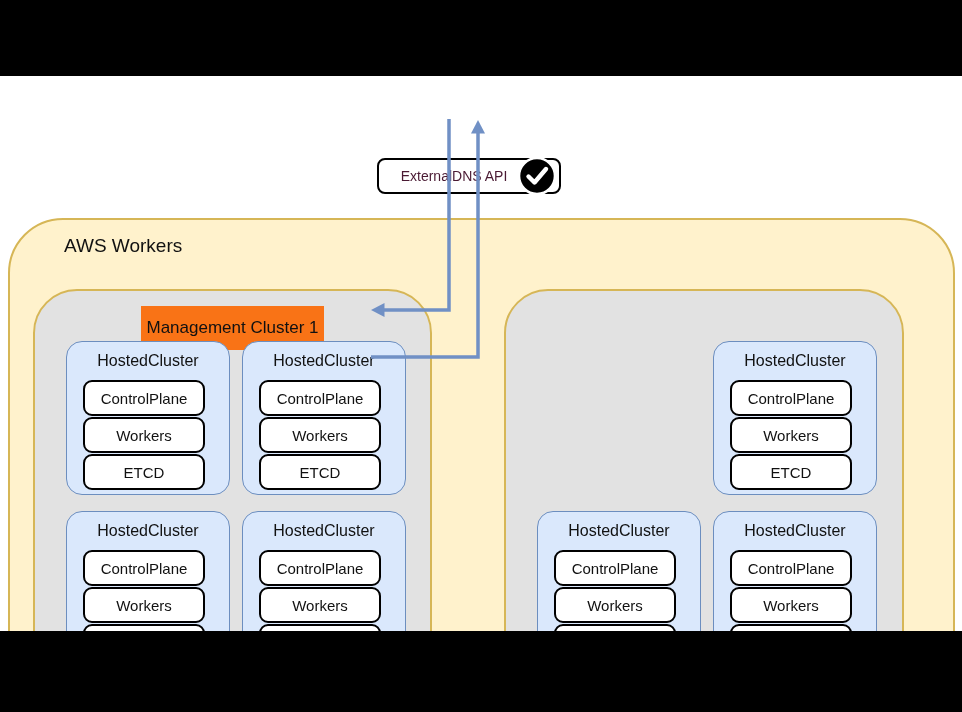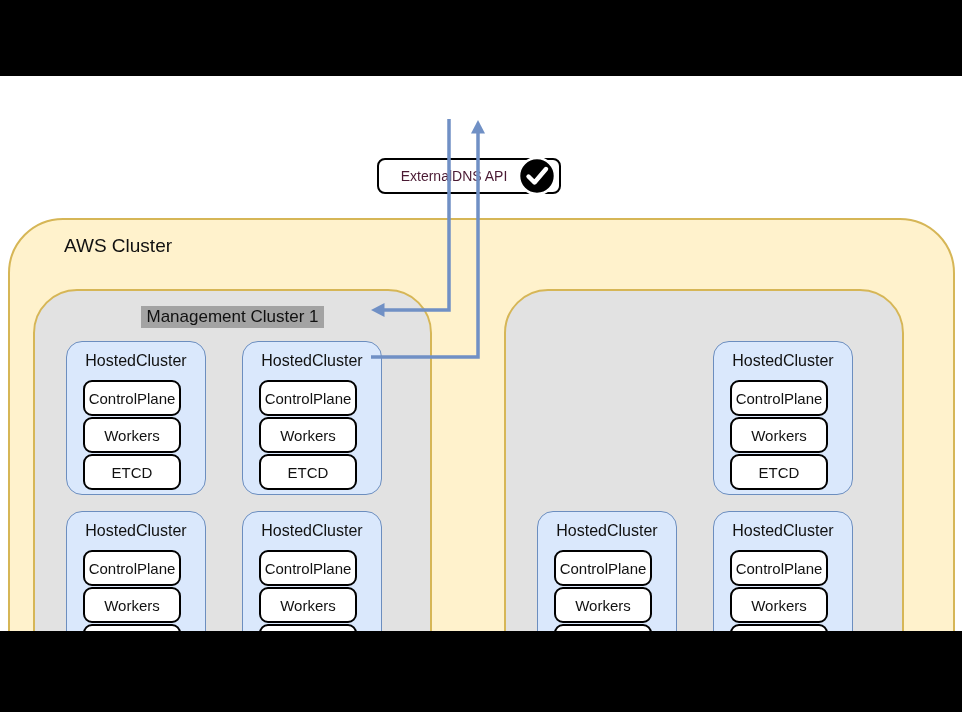--- a/index.html
+++ b/index.html
@@ -14,24 +14,24 @@
   .aws-region{position:absolute;left:8px;top:142px;width:947px;height:488px;
     background:#fff2cc;border:2px solid #d6b656;border-radius:55px;box-sizing:border-box;}
   .aws-label{position:absolute;left:54px;top:15px;font-size:19px;color:#111;}
 
   
   .mgmt-cluster{position:absolute;width:399px;height:400px;background:#e2e2e2;
     border:2px solid #d6b656;border-radius:44px;box-sizing:border-box;}
   .mc1{left:23px;top:69px;}
   .mc2{left:494px;top:69px;width:400px;}
   .mc-label{position:absolute;left:0;right:0;top:15px;text-align:center;font-size:17px;color:#111;}
-  .mc-label span{background:#a3a3a3;padding:1px 6px;display:inline-block;}
+  .mc-label span{background:#f97316;padding:12px 6px;display:inline-block;}
 
   
-  .hosted{position:absolute;width:140px;height:154px;background:#dae8fc;
+  .hosted{position:absolute;width:164px;height:154px;background:#dae8fc;
     border:1.5px solid #6c8ebf;border-radius:16px;box-sizing:border-box;}
   .pos-r1c1{left:31px;top:50px;}
   .pos-r1c2{left:207px;top:50px;}
   .pos-r2c1{left:31px;top:220px;}
   .pos-r2c2{left:207px;top:220px;}
   .hc-title{position:absolute;left:0;right:0;top:10px;text-align:center;font-size:16px;color:#111;}
   .hc-stack{position:absolute;left:16px;right:24px;top:38px;display:flex;flex-direction:column;gap:1px;}
   .component{height:36px;box-sizing:border-box;background:#ffffff;border:2px solid #000000;
     border-radius:9px;display:flex;align-items:center;justify-content:center;font-size:15px;color:#111;}
 
@@ -53,21 +53,21 @@
 
     <div class="extdns">
       <span class="extdns-label">ExternalDNS API</span>
     </div>
     <svg class="check-badge" viewBox="0 0 42 42">
       <circle cx="21" cy="21" r="18" fill="#000000" stroke="#ffffff" stroke-width="2.6"></circle>
       <path d="M12.5 21.5 L18.5 27.5 L30 14" fill="none" stroke="#ffffff" stroke-width="4.4" stroke-linecap="round" stroke-linejoin="round"></path>
     </svg>
 
     <div class="aws-region">
-      <div class="aws-label">AWS Cluster</div>
+      <div class="aws-label">AWS Workers</div>
 
       <div class="mgmt-cluster mc1">
         <div class="mc-label">
           <span>Management Cluster 1</span>
         </div>
 
         <div class="hosted pos-r1c1">
           <div class="hc-title">HostedCluster</div>
           <div class="hc-stack">
             <div class="component">ControlPlane</div>

